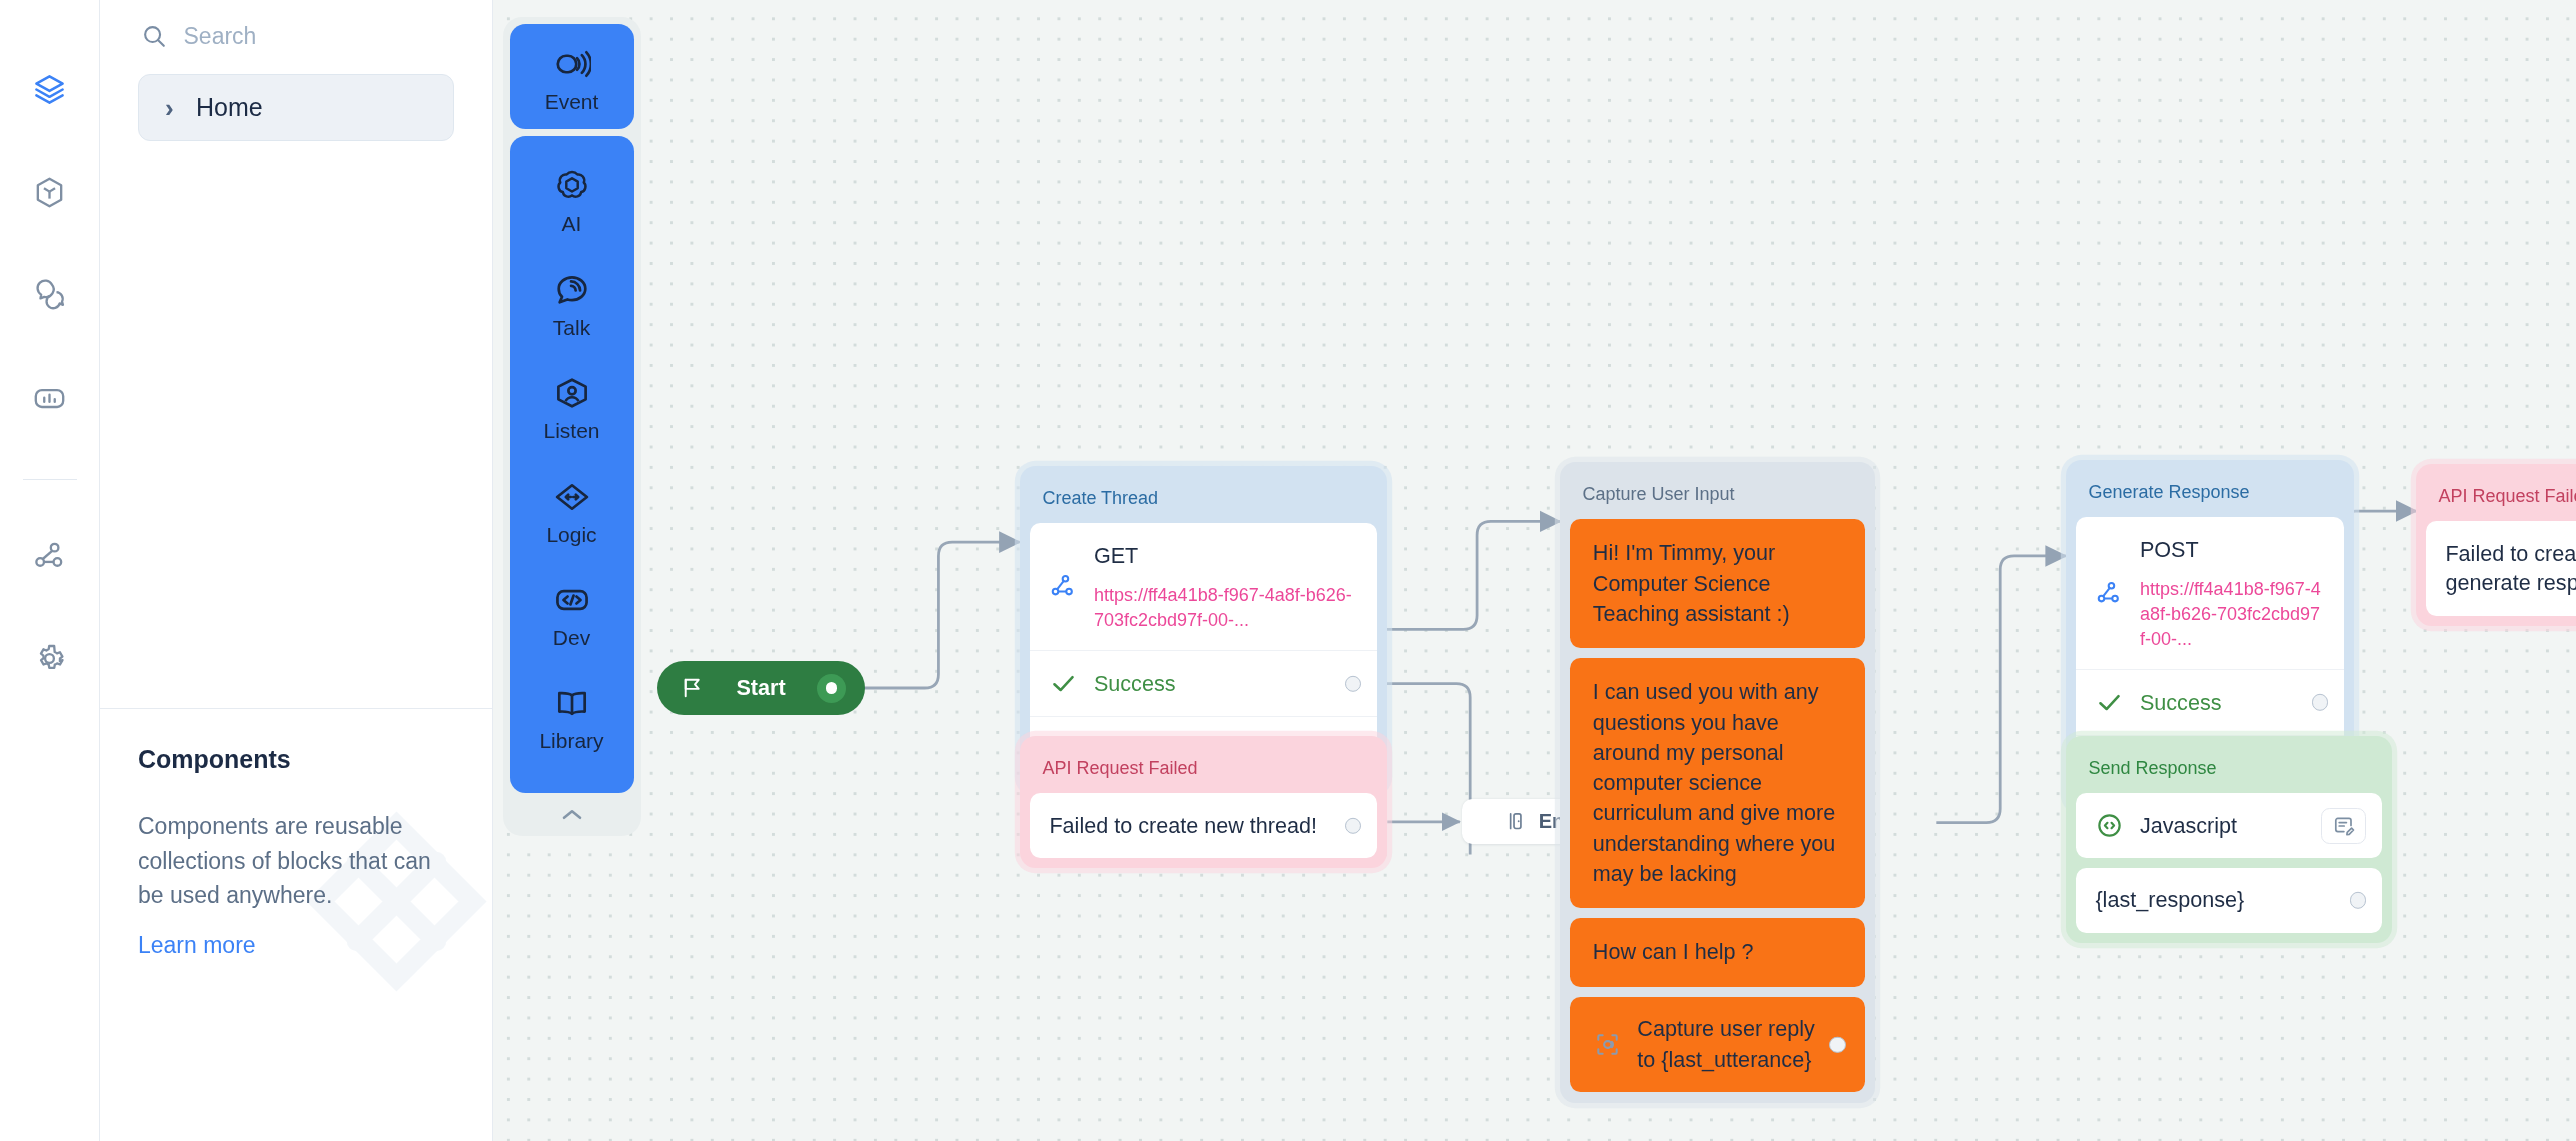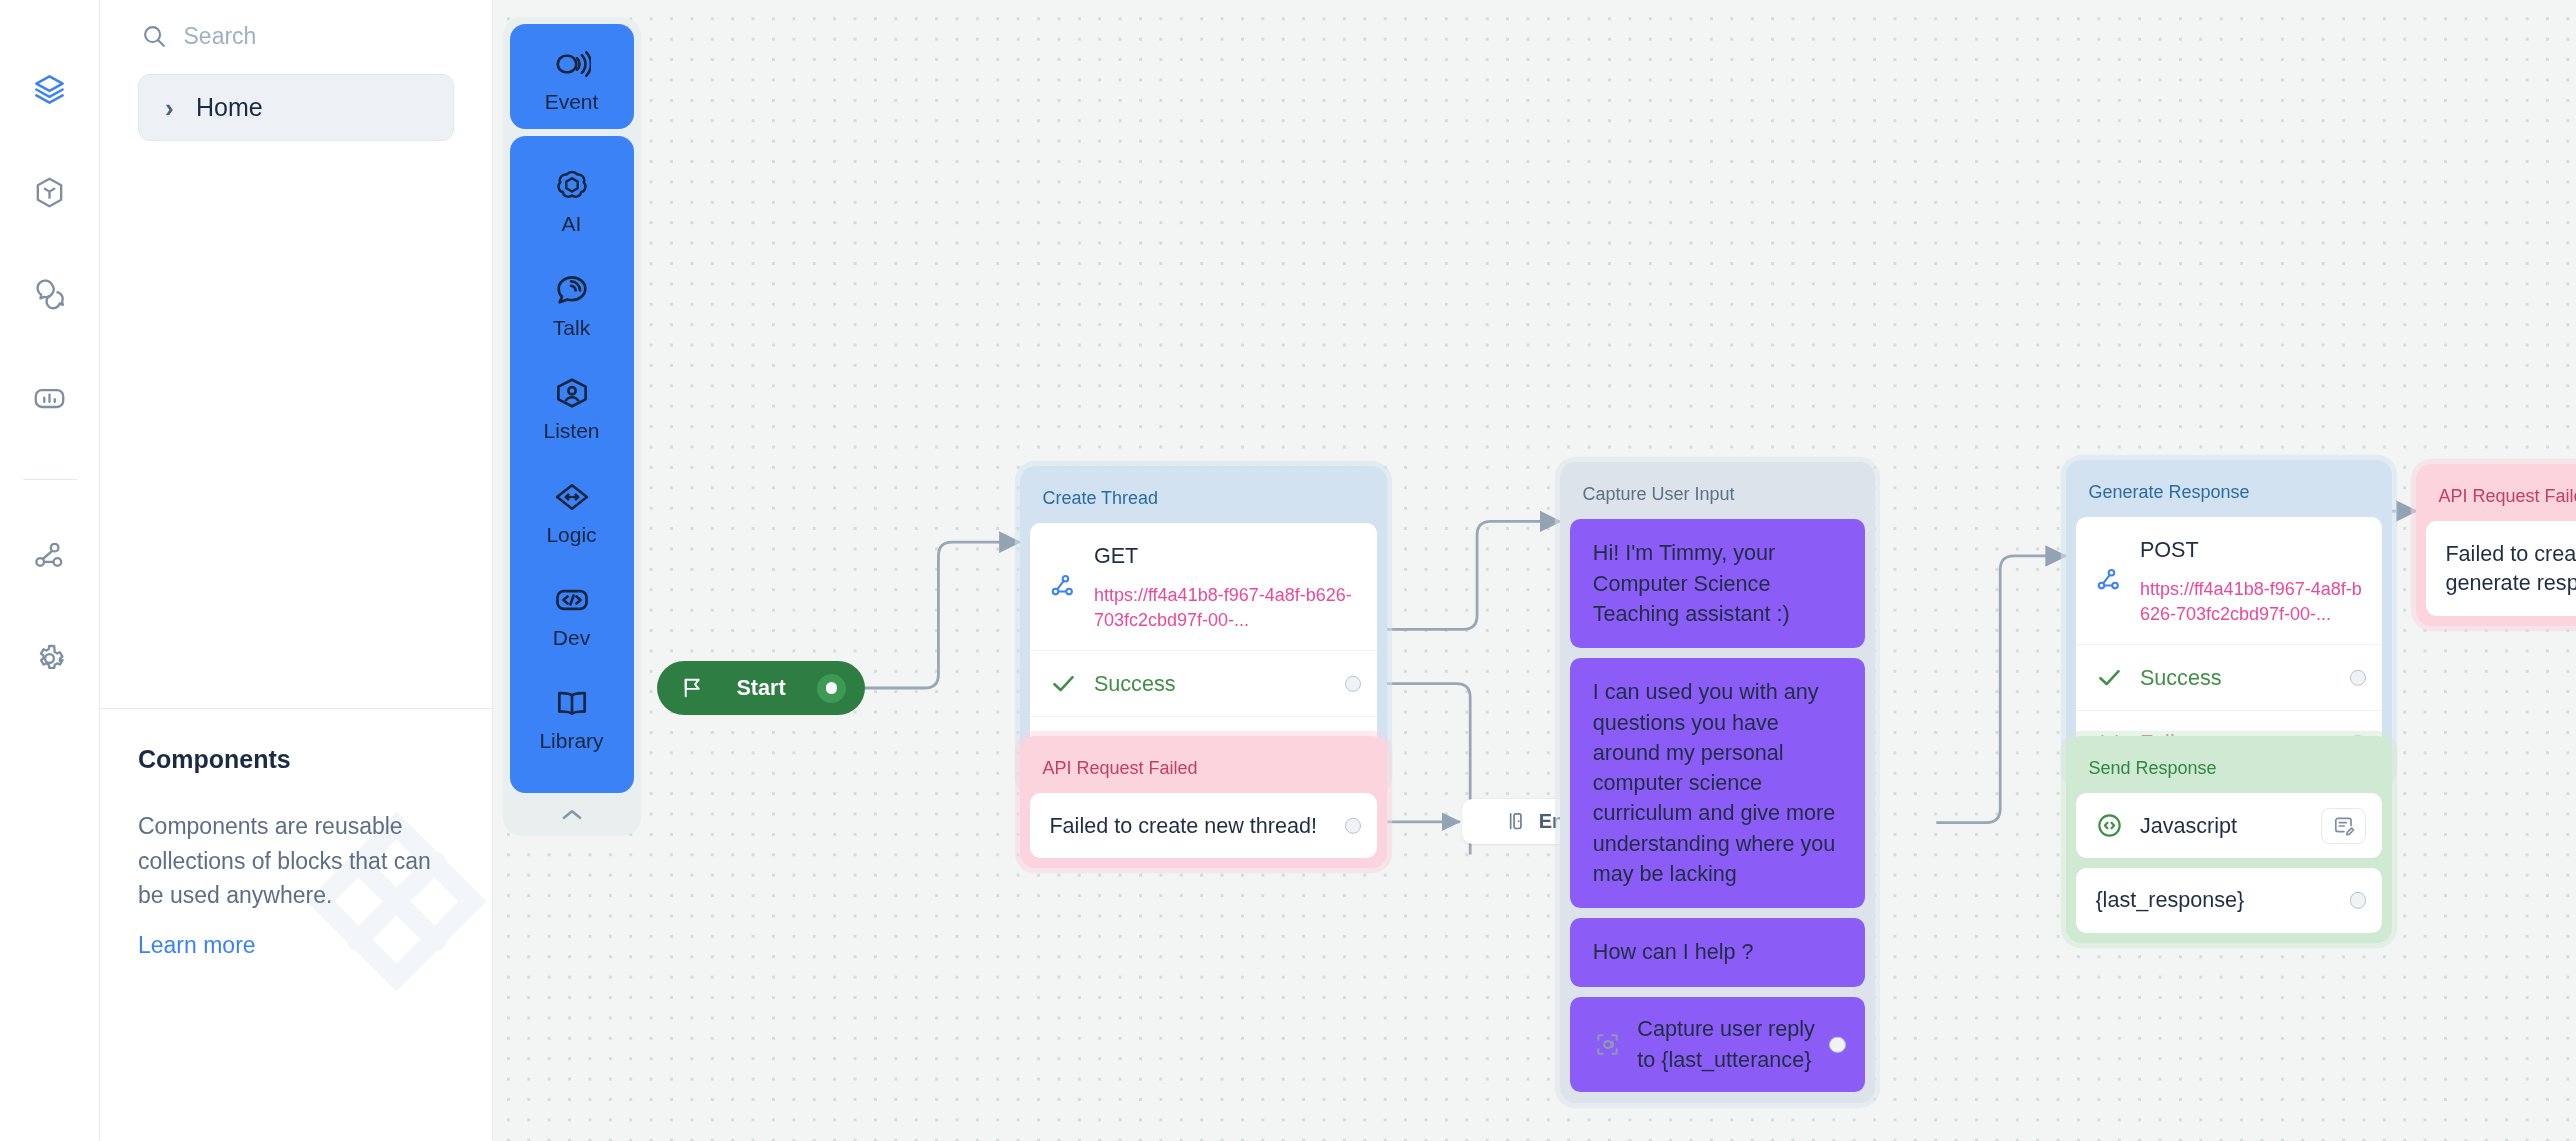--- a/index.html
+++ b/index.html
@@ -143,21 +143,21 @@
   .row .ricon { flex:0 0 29px; width:29px; height:29px; display:flex; align-items:center; justify-content:center; }
   .row .ricon svg { width:29px; height:29px; }
   .row .rtext { font-size:21.6px; color:#1f2d45; line-height:1.38; }
   .row .rsub { font-size:18px; color:#ec4899; line-height:1.38; margin-top:13px; word-break:break-all; }
   .port {
     position:absolute; right:15.5px; top:50%; transform:translateY(-50%);
     width:16.4px; height:16.4px; border-radius:50%;
     background:#f0f3f6; border:1.7px solid #b6c2d0;
     cursor:pointer;
   }
-  .msg { background:#8b5cf6; border-radius:10.4px; padding:19px 22.4px; margin-bottom:10.4px; }
+  .msg { background:#f97316; border-radius:10.4px; padding:19px 22.4px; margin-bottom:10.4px; }
   .msg:last-child { margin-bottom:0; }
   .msg .rtext { font-size:21.6px; color:#1f2d45; line-height:1.4; }
   .sep-cards > .card { background:#fff; border-radius:10.4px; margin-bottom:10.4px; }
   .sep-cards > .card:last-child { margin-bottom:0; }
 
   .green-pill-btn {
     position:absolute; right:15.5px; top:50%; transform:translateY(-50%);
     width:45px; height:36px; border-radius:8.6px;
     border:0.9px solid #e4e8ef; background:#fff;
     display:flex; align-items:center; justify-content:center; cursor:pointer;
@@ -472,21 +472,21 @@
               <path d="M4.4 16v2.6a1 1 0 0 0 1 1H8"></path>
                 <path d="M19.6 16v2.6a1 1 0 0 1-1 1H16"></path>
             </svg>
           </span>
           <span class="rtext" style="max-width:195px;">Capture user reply to {last_utterance}</span>
           <span class="port" style="right:-3.5px;"></span>
         </div>
       </div>
     </div>
 
-    <div class="node blue" style="left:1573px; top:460px; width:326px;">
+    <div class="node blue" style="left:1573px; top:460px; width:288px;">
       <div class="title">Generate Response</div>
       <div class="body">
         <div class="row">
           <span class="ricon">
             <svg viewBox="0 0 24 24" fill="none" stroke="#3b82f6" stroke-width="1.7">
               <circle cx="13.6" cy="5.6" r="2.3"></circle>
                 <circle cx="5.4" cy="16.2" r="2.3"></circle>
                 <circle cx="16.6" cy="16.2" r="2.3"></circle>
               <line x1="7.7" y1="16.2" x2="14.3" y2="16.2"></line>
                 <line x1="12.1" y1="7.6" x2="6.9" y2="14.2"></line>

